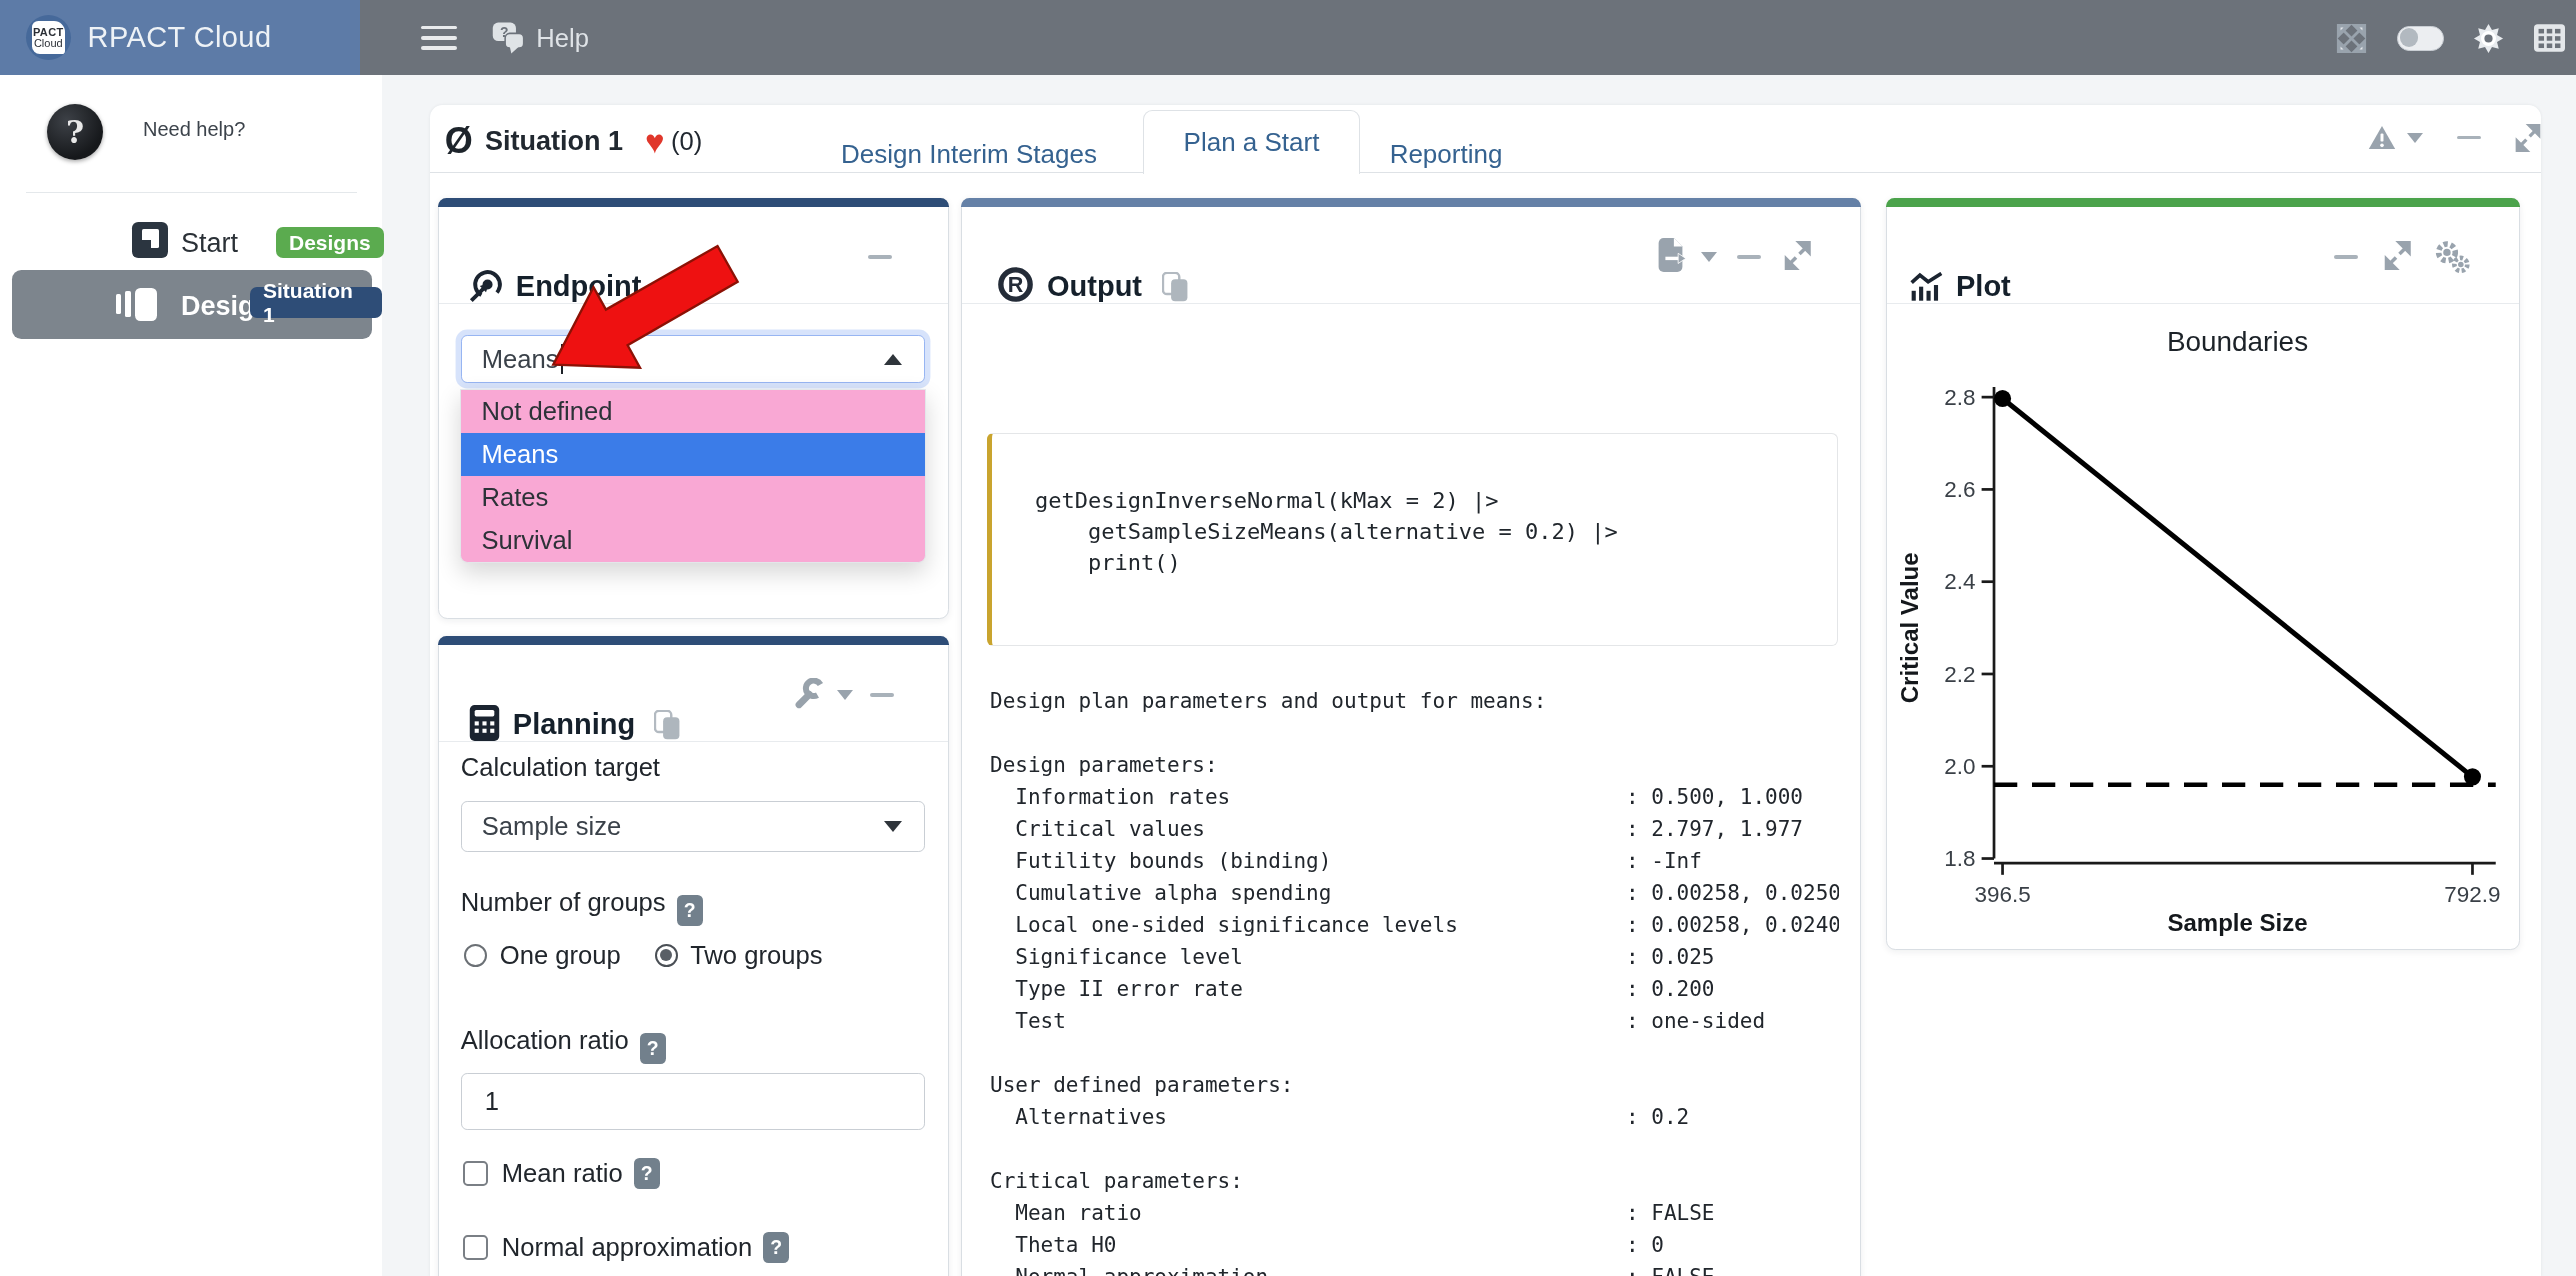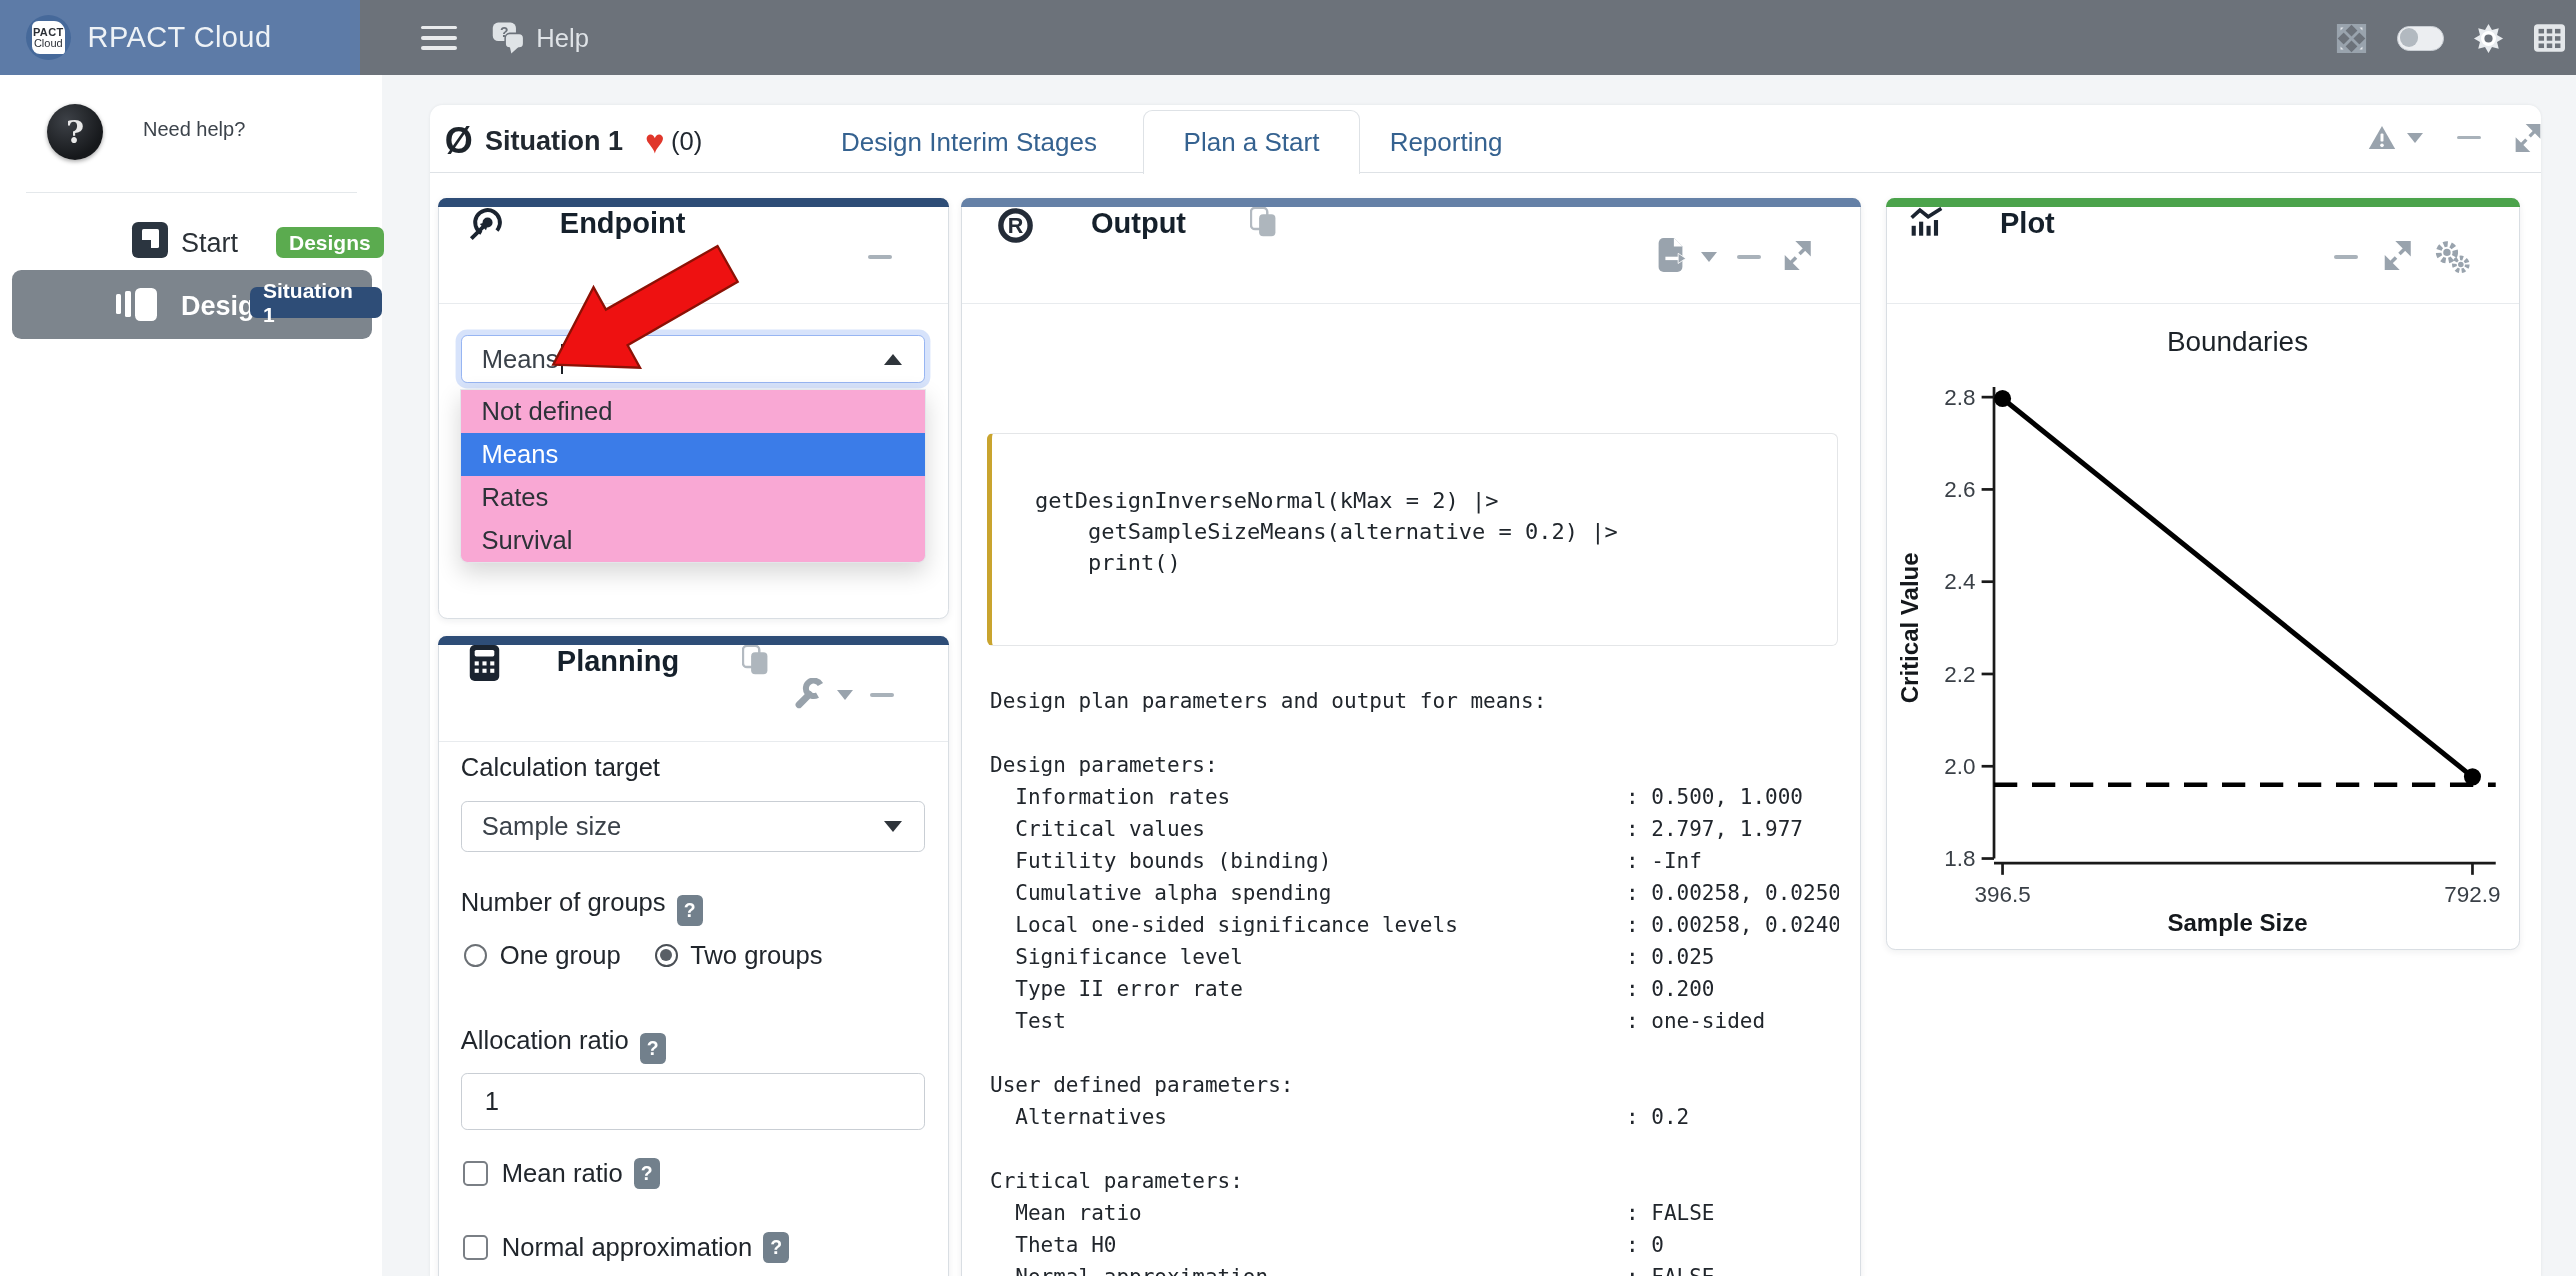--- a/index.html
+++ b/index.html
@@ -47,29 +47,29 @@
 
   
   .card{left:430px;top:105px;width:2111px;height:1172px;background:#ffffff;border-radius:12.4px 12.4px 0 0;
         box-shadow:0 0.8px 3.1px rgba(25,35,45,.08);}
   .tab-divider{left:0;top:67px;width:2111px;height:0.8px;background:#dee2e6;z-index:1;}
   .situation-group{left:14.7px;top:12.4px;height:48px;display:flex;align-items:center;}
   .situation-icon{font-size:36px;font-weight:700;color:#1d242b;line-height:1;}
   .situation-label{font-size:27px;font-weight:600;color:#212830;margin-left:12.4px;}
   .heart{font-size:33px;color:#e0372b;margin-left:22px;line-height:1;cursor:pointer;}
   .fav-count{font-size:25.6px;color:#212830;margin-left:6.2px;}
-  .tab{top:4px;height:67px;display:flex;align-items:center;justify-content:center;font-size:26px;color:#356290;cursor:pointer;z-index:2;}
+  .tab{top:16px;height:67px;display:flex;align-items:center;justify-content:center;font-size:26px;color:#356290;cursor:pointer;z-index:2;}
   .tab-active{left:713px;top:4.7px;width:215px;height:63px;background:#fff;border:0.8px solid #dee2e6;border-bottom:none;
               border-radius:9.3px 9.3px 0 0;z-index:3;}
   .card-icons{top:17px;height:31px;display:flex;align-items:center;}
 
   
   .panel{background:#fff;border:0.8px solid #d9dee3;border-radius:9.3px;box-shadow:0 1.6px 7.8px rgba(20,30,40,.07);}
   .panel-topbar{height:8.5px;border-radius:8.5px 8.5px 0 0;margin:-0.8px -0.8px 0 -0.8px;}
-  .panel-head{height:96px;display:flex;align-items:flex-start;padding-left:30px;border-bottom:0.8px solid #e8ebee;position:relative;gap:44px;}
+  .panel-head{height:96px;display:flex;align-items:flex-end;padding-left:30px;border-bottom:0.8px solid #e8ebee;position:relative;}
   .panel-title{font-size:29px;font-weight:600;color:#15202b;margin-left:13px;}
   .minus-bar{width:24px;height:3.9px;background:#a9b2ba;border-radius:2.3px;cursor:pointer;}
   .caret-down-sm{width:0;height:0;border-left:8.5px solid transparent;border-right:8.5px solid transparent;border-top:10px solid #99a3ad;cursor:pointer;}
 
   
   .panel-endpoint{left:7.8px;top:93px;width:509px;height:419px;}
   .select-box{position:absolute;left:22px;width:464px;background:#fff;border:0.8px solid #c9ced4;border-radius:6.2px;
               display:flex;align-items:center;cursor:pointer;box-sizing:border-box;}
   .select-focused{border:1.6px solid #97b5f2;box-shadow:0 0 0 5.4px rgba(96,145,240,.25);}
   .select-text{font-size:25.6px;color:#3a4149;margin-left:20px;}

